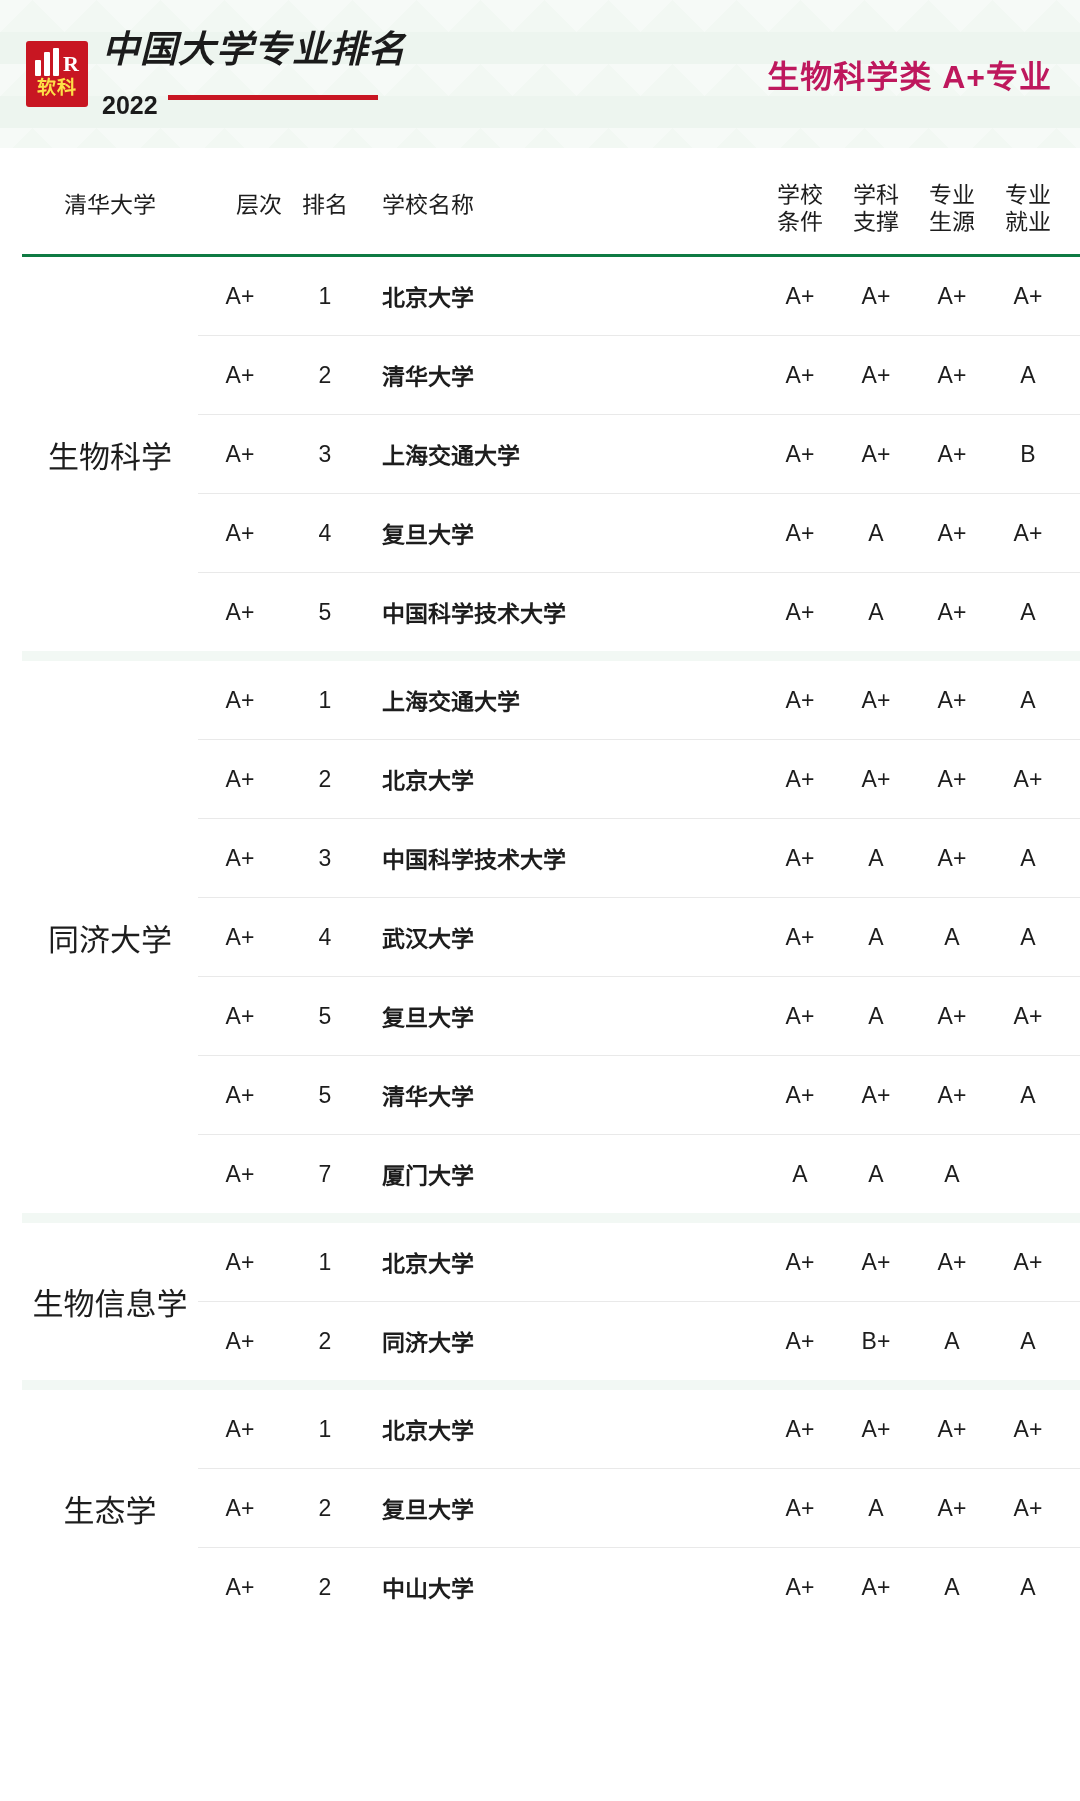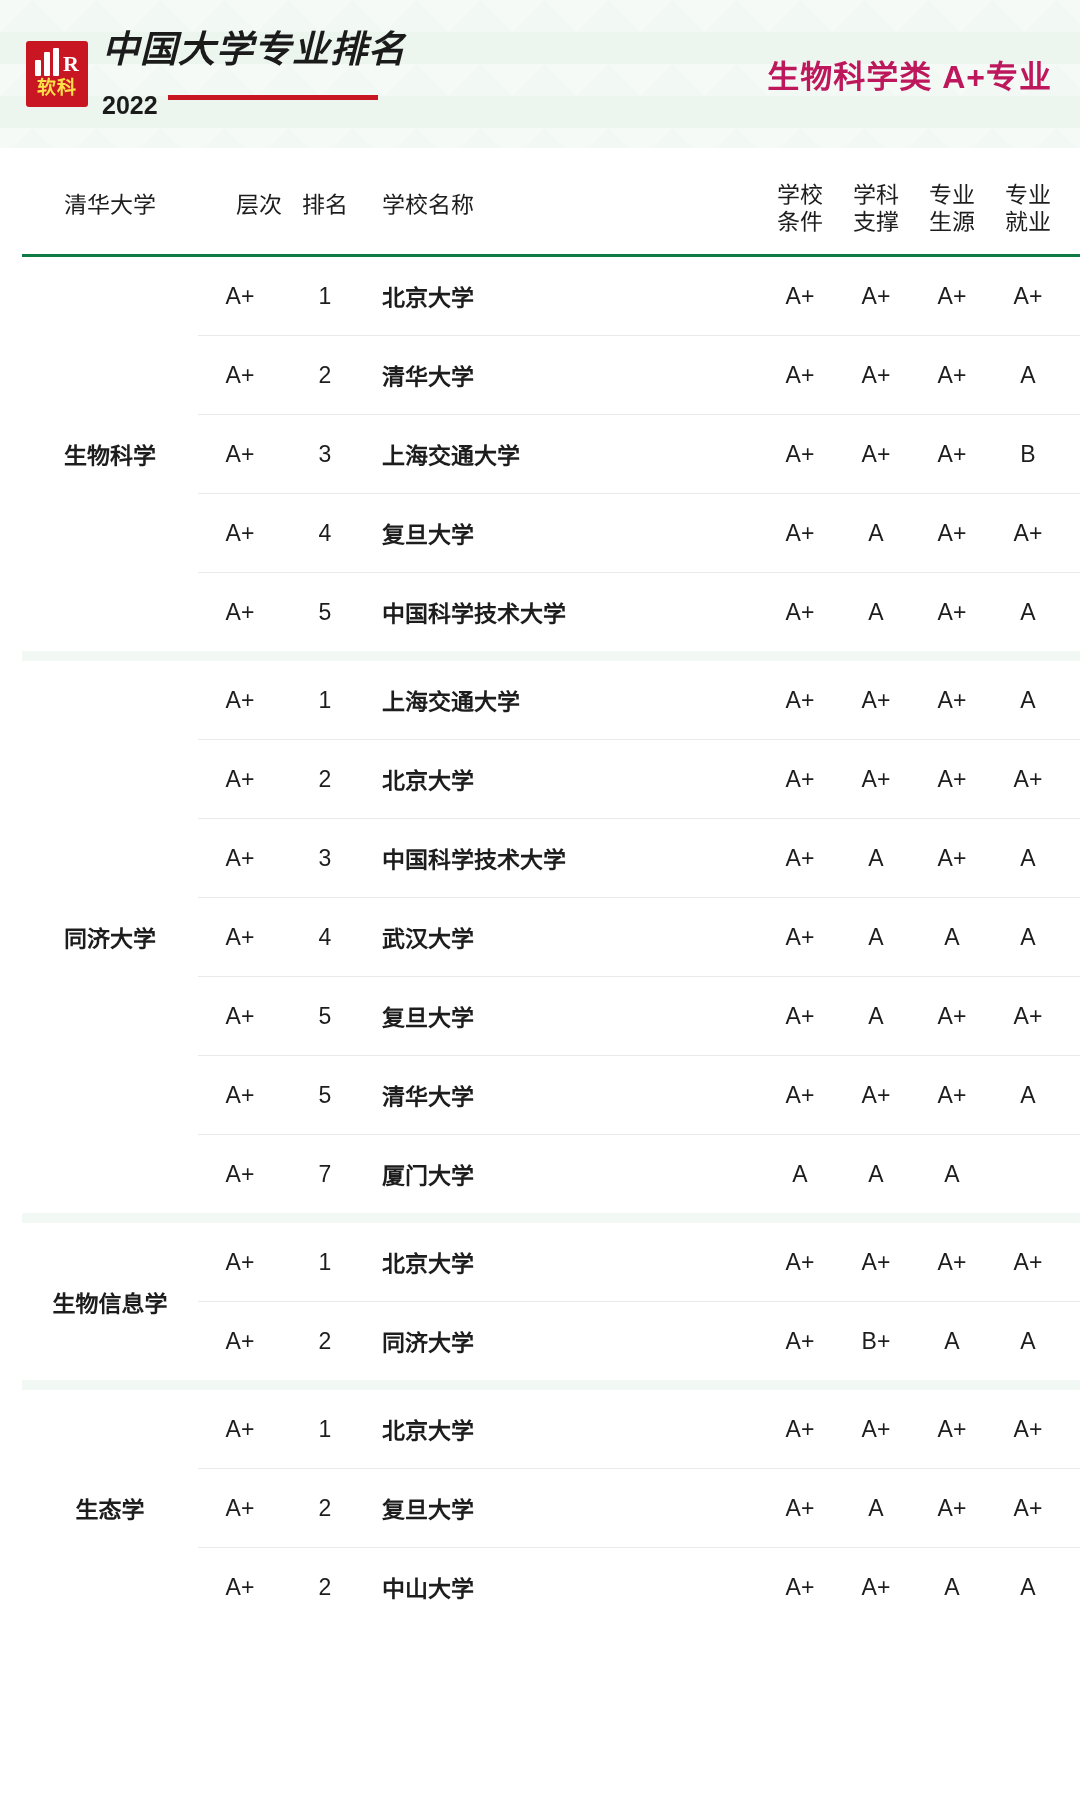--- a/index.html
+++ b/index.html
@@ -175,23 +175,22 @@
 
   tbody td {
     font-size: 23px;
     color: #1d1d1d;
     padding: 22px 0;
     text-align: center;
     vertical-align: middle;
     background: #ffffff;
   }
   tbody td.major {
-    font-size: 23px;
+    font-size: 31px;
     color: #1d1d1d;
-    font-weight: bold;
   }
   tbody td.school {
     text-align: left;
     padding-left: 14px;
     font-weight: bold;
   }
   tbody tr.row td {
     border-top: 1px solid #e9e9e9;
   }
   tbody tr.first-in-group td {

